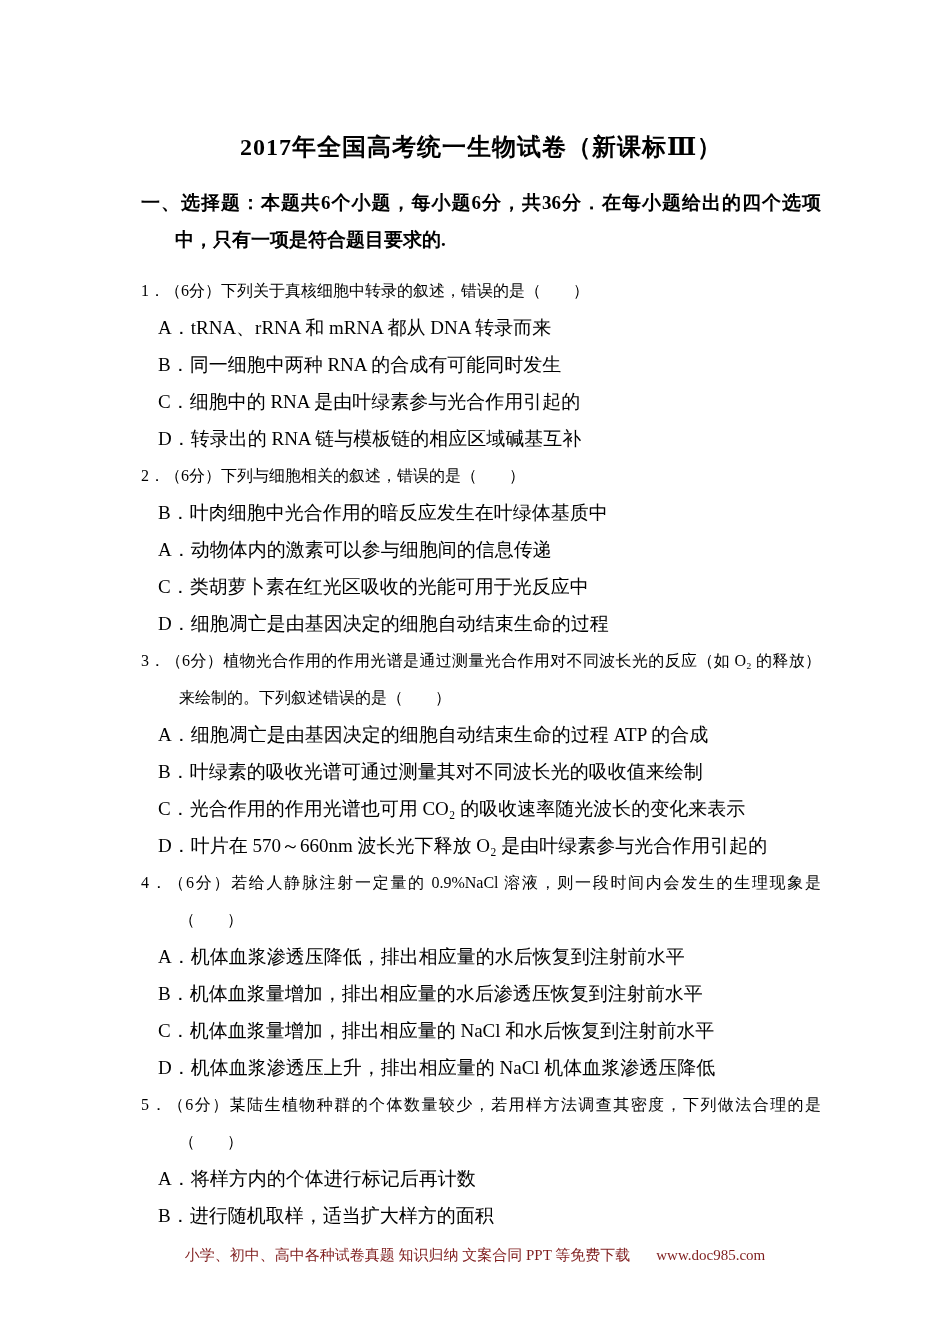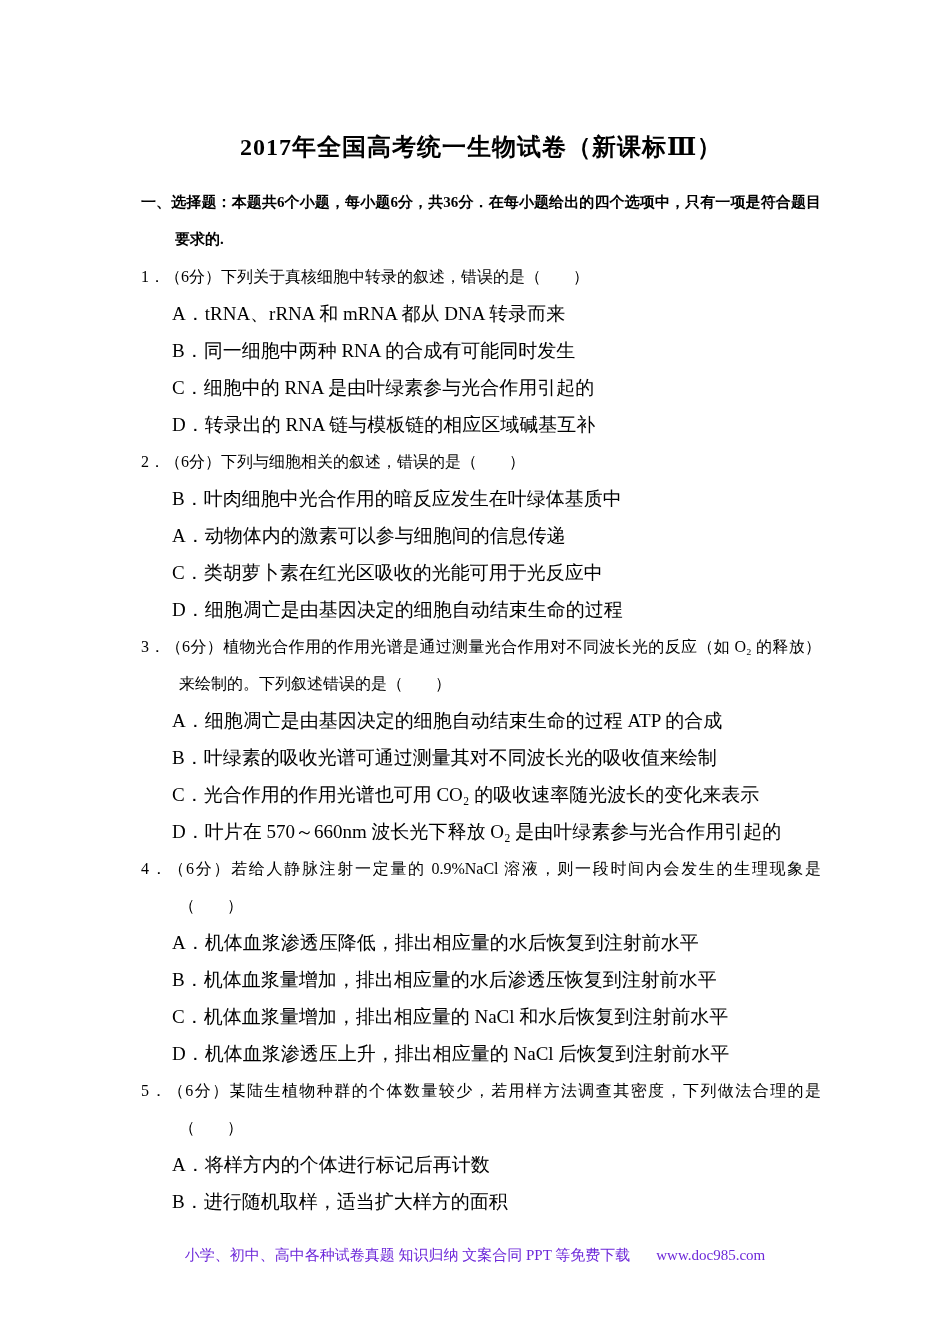--- a/index.html
+++ b/index.html
@@ -18,51 +18,51 @@
   }
   .title{
     margin:130px 0 0 0;
     font-size:24px;
     line-height:34px;
     font-weight:bold;
     text-align:center;
     letter-spacing:1px;
   }
   .section-heading{
-    margin:20px 0 0 0;
-    font-size:15px;
+    margin:20px 0 14px 0;
+    font-size:19px;
     line-height:37px;
     font-weight:bold;
     text-align:justify;
     padding-left:34px;
     text-indent:-34px;
   }
   .question{margin:0;}
   .stem{
     margin:0;
     font-size:16px;
     line-height:37px;
     text-align:justify;
     padding-left:38px;
     text-indent:-38px;
   }
   .option{
-    margin:0 0 0 31px;
+    margin:0 0 0 17px;
     font-size:19px;
     line-height:37px;
     text-align:justify;
   }
   .footer{
     position:absolute;
     left:0;top:1242px;
     width:100%;
     text-align:center;
     font-size:15px;
     line-height:26px;
-    color:#6d28d9;
+    color:#7f1d1d;
     white-space:nowrap;
   }
   .footer .url{margin-left:26px;}
 </style>
 </head>
 <body>
 
 <div class="page">
   <div class="content">
     <h1 class="title">2017年全国高考统一生物试卷（新课标Ⅲ）</h1>
@@ -87,21 +87,21 @@
           <p class="option">A．细胞凋亡是由基因决定的细胞自动结束生命的过程 ATP 的合成</p>
           <p class="option">B．叶绿素的吸收光谱可通过测量其对不同波长光的吸收值来绘制</p>
           <p class="option">C．光合作用的作用光谱也可用 CO₂ 的吸收速率随光波长的变化来表示</p>
           <p class="option">D．叶片在 570～660nm 波长光下释放 O₂ 是由叶绿素参与光合作用引起的</p>
         </div>
         <div class="question">
           <p class="stem"><span>4．</span><span>（6分）若给人静脉注射一定量的 0.9%NaCl 溶液，则一段时间内会发生的生理现象是（　　）</span></p>
           <p class="option">A．机体血浆渗透压降低，排出相应量的水后恢复到注射前水平</p>
           <p class="option">B．机体血浆量增加，排出相应量的水后渗透压恢复到注射前水平</p>
           <p class="option">C．机体血浆量增加，排出相应量的 NaCl 和水后恢复到注射前水平</p>
-          <p class="option">D．机体血浆渗透压上升，排出相应量的 NaCl 后恢复到注射前水平</p>
+          <p class="option">D．机体血浆渗透压上升，排出相应量的 NaCl 机体血浆渗透压降低</p>
         </div>
         <div class="question">
           <p class="stem"><span>5．</span><span>（6分）某陆生植物种群的个体数量较少，若用样方法调查其密度，下列做法合理的是（　　）</span></p>
           <p class="option">A．将样方内的个体进行标记后再计数</p>
           <p class="option">B．进行随机取样，适当扩大样方的面积</p>
         </div>
       </div>
   </div>
   <div class="footer">
     <span>小学、初中、高中各种试卷真题 知识归纳 文案合同 PPT 等免费下载</span><span class="url">www.doc985.com</span>

